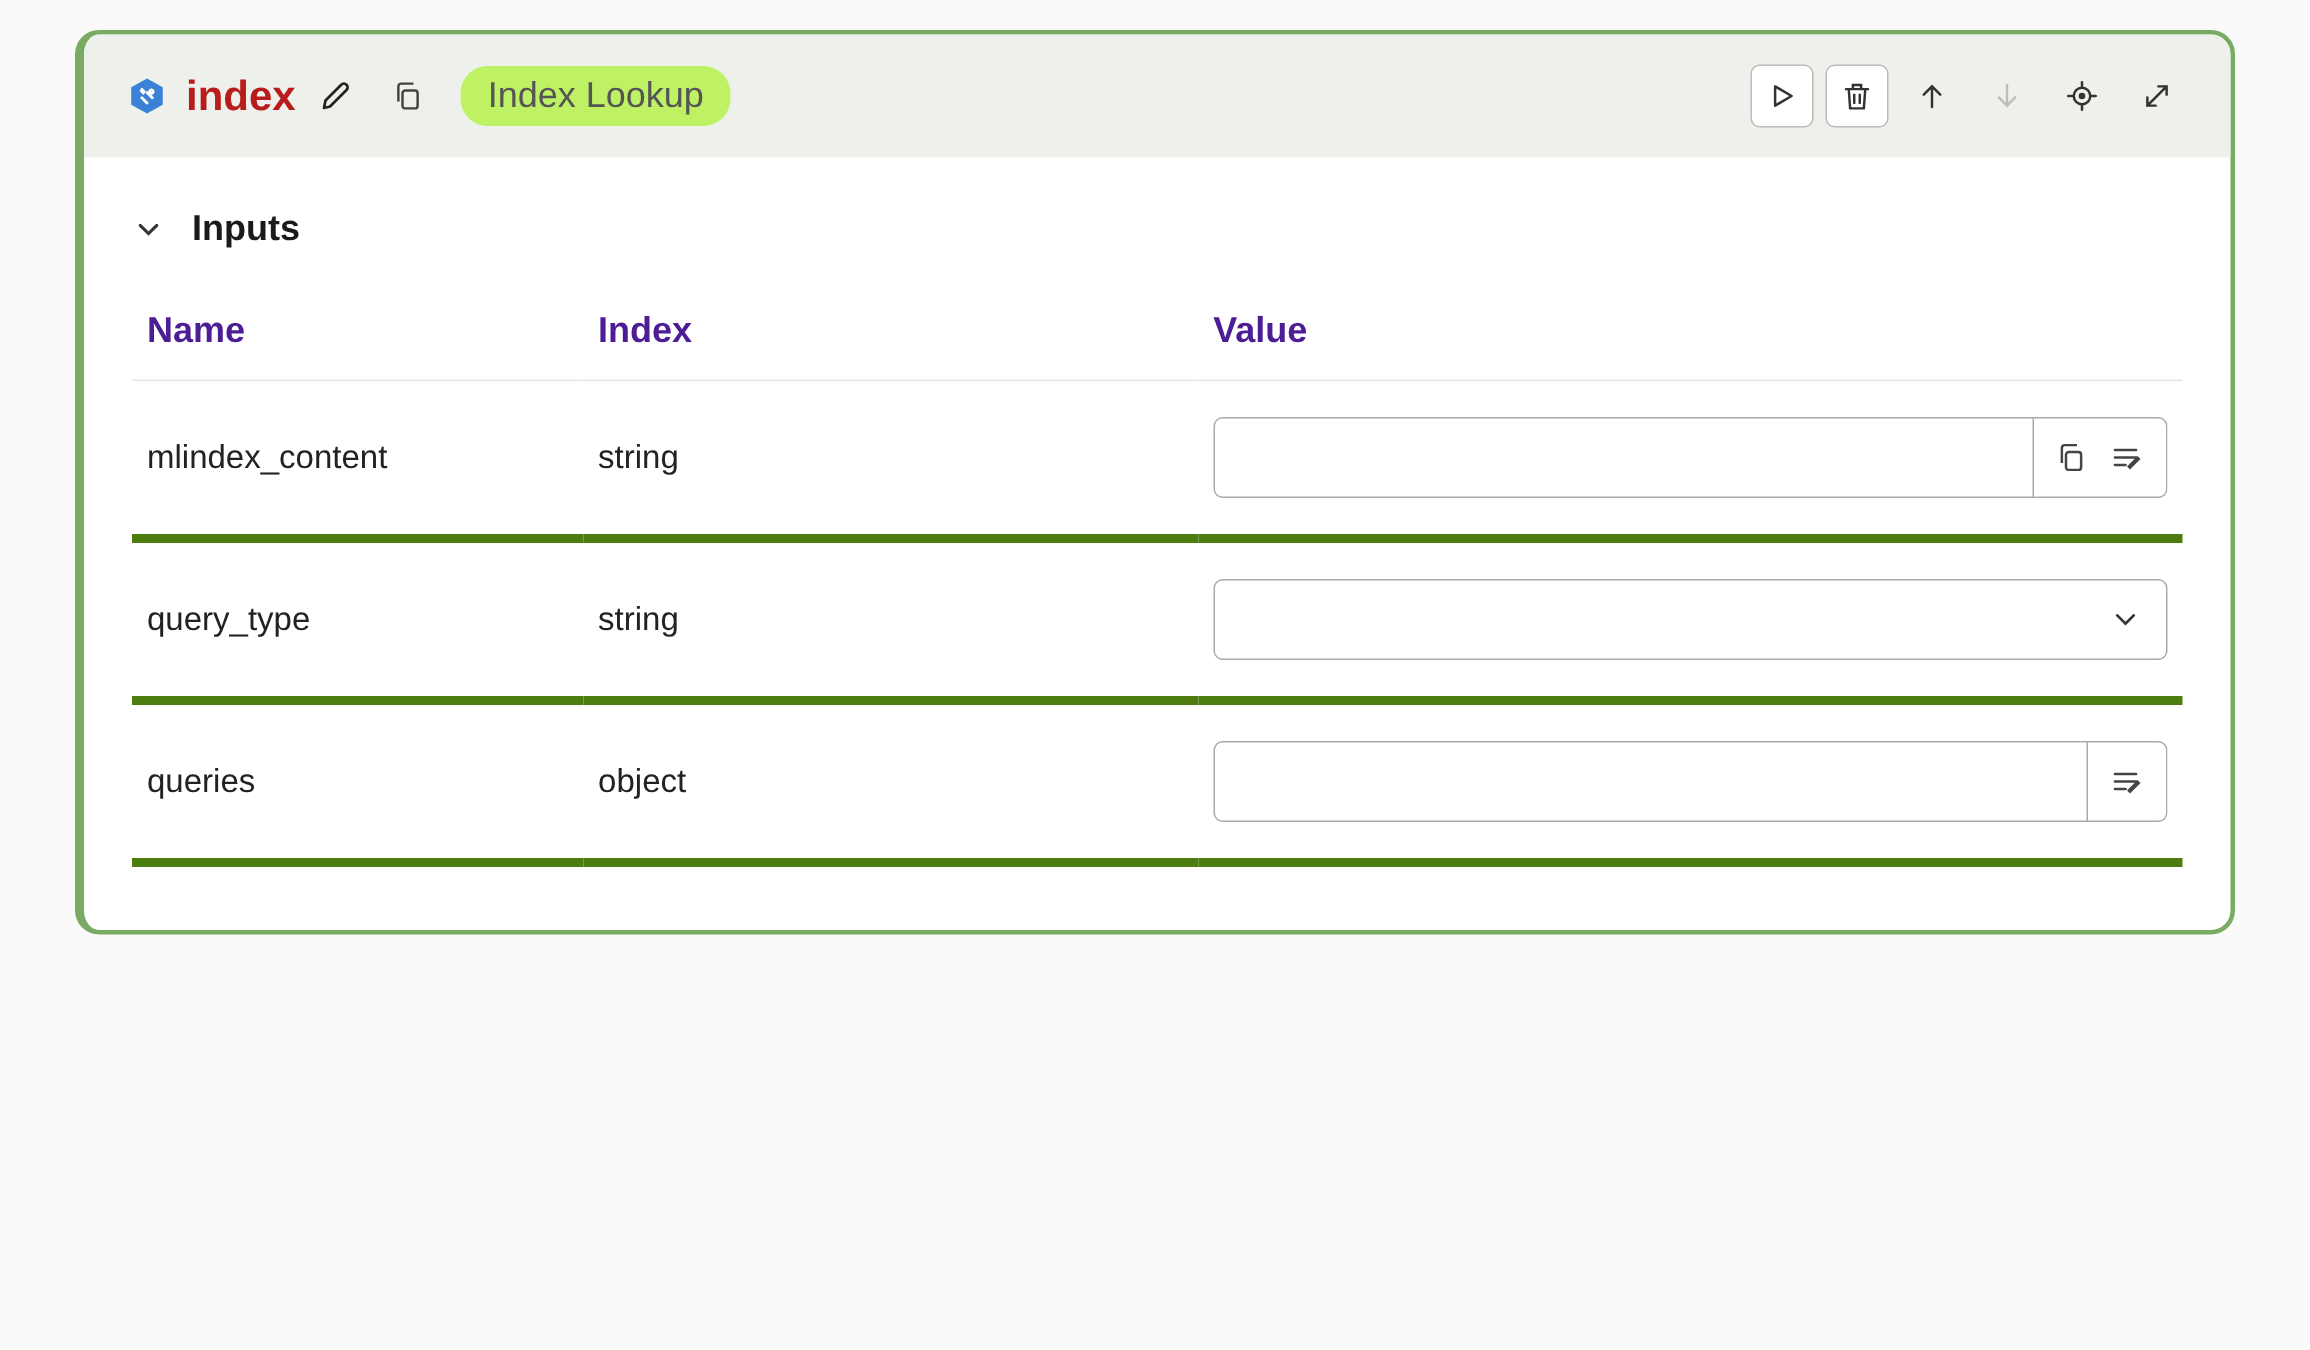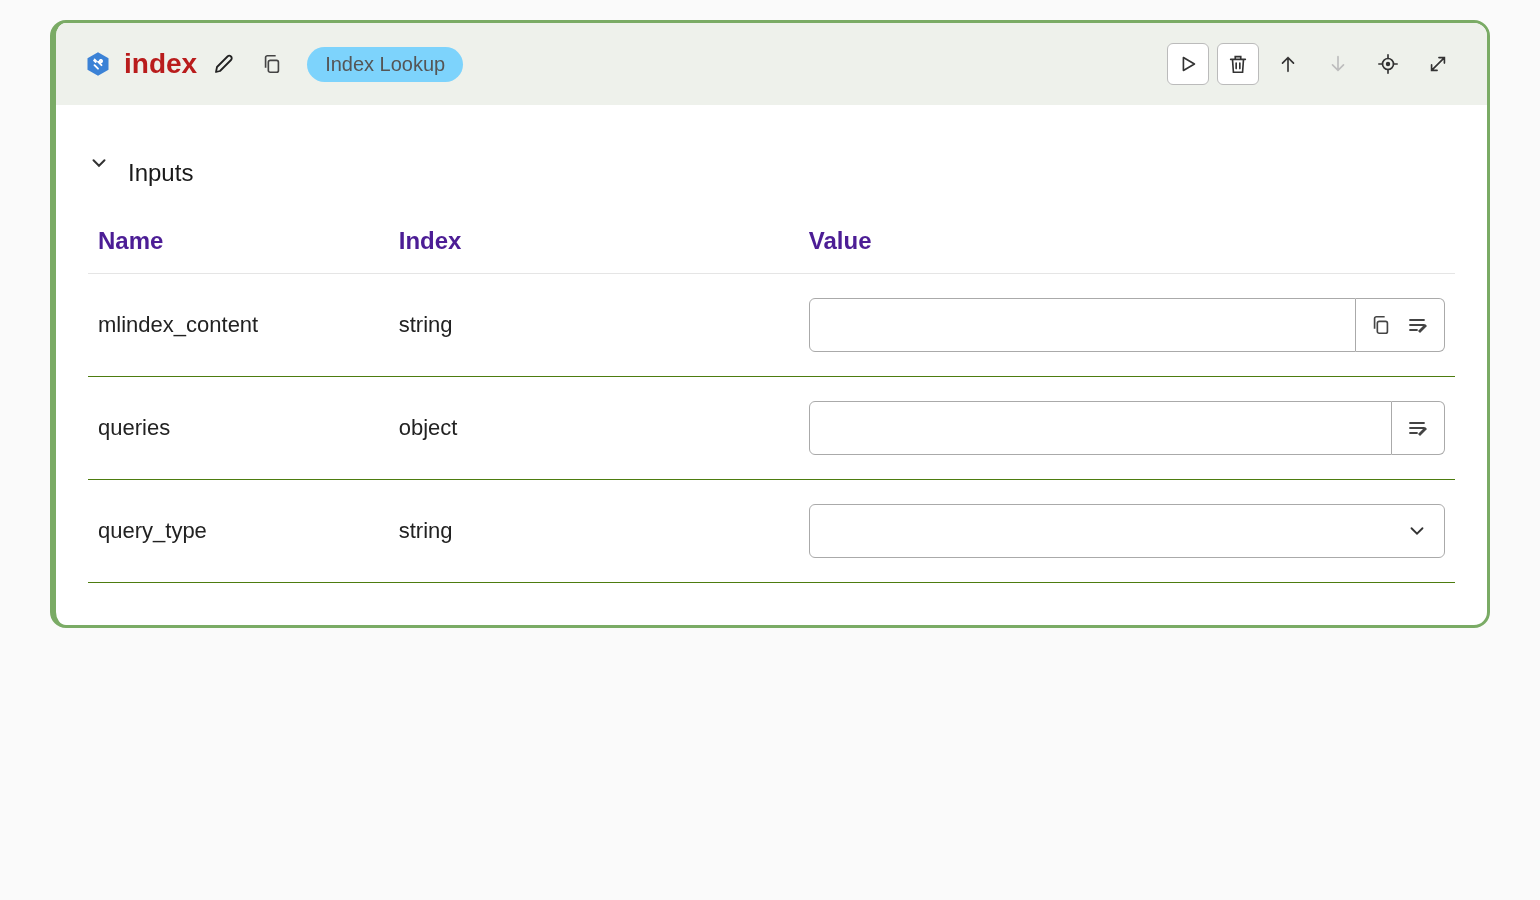--- a/index.html
+++ b/index.html
@@ -39,23 +39,23 @@
       margin-right: 14px;
     }
     .title-copy {
       width: 34px; height: 34px;
       display: flex; align-items: center; justify-content: center;
       color: #444;
       cursor: pointer;
       margin-right: 18px;
     }
     .tag {
-      background: #7dd3fc;
+      background: #bef264;
       color: #555;
-      font-size: 20px;
+      font-size: 24px;
       padding: 6px 18px;
       border-radius: 18px;
     }
     .spacer { flex: 1; }
     .hbtns { display: flex; align-items: center; gap: 8px; }
     .hbtn {
       width: 42px; height: 42px;
       display: flex; align-items: center; justify-content: center;
       color: #333;
       cursor: pointer;
@@ -67,36 +67,36 @@
     }
     .hbtn.muted { color: #bdbdbd; cursor: default; }
 
     .panel-body { padding: 24px 0 24px 0; }
     .section-toggle {
       display: flex; align-items: center;
       padding: 10px 32px 26px 32px;
       cursor: pointer;
     }
     .section-toggle .chev { margin-right: 18px; color: #333; display:flex; }
-    .section-toggle .label { font-size: 24px; font-weight: 400; color: #1a1a1a; margin-top: 20px; }
+    .section-toggle .label { font-size: 24px; font-weight: 700; color: #1a1a1a; }
 
     .input-table { width: calc(100% - 64px); border-collapse: collapse; margin: 0 32px 18px 32px; }
     .input-table th {
       text-align: left;
       font-size: 24px;
       font-weight: 600;
       padding: 14px 10px 18px 10px;
       border-bottom: 1px solid #e5e5e5;
       color: #4c1d95;
     }
     .col-name { width: 22%; }
     .col-type { width: 30%; }
     .col-value { width: 48%; }
     .input-table td {
-      border-bottom: 1px solid #4d7c0f;
+      border-bottom: 6px solid #4d7c0f;
       padding: 24px 10px;
       font-size: 22px;
       color: #222;
       vertical-align: middle;
     }
 
     .val-wrap { display: flex; align-items: center; gap: 0; }
     .val-input {
       flex: 1;
       height: 54px;
@@ -238,46 +238,46 @@
                   <svg viewBox="0 0 24 24" width="24" height="24" fill="none" stroke="currentColor" stroke-width="1.8" stroke-linecap="round">
                       <path d="M4 7 H18 M4 12 H18 M4 17 H11"></path>
                       <path d="M14 20 L21 13 L19 11 L12 18 Z" fill="currentColor" stroke="none"></path>
                     </svg>
                 </span>
               </div>
             </div>
           </td>
         </tr>
         <tr>
+          <td>query_type</td>
+          <td>string</td>
+          <td>
+            <div class="val-wrap">
+              <div class="val-select">
+                <svg viewBox="0 0 24 24" width="22" height="22" fill="none" stroke="currentColor" stroke-width="2" stroke-linecap="round">
+                    <path d="M6 9 L12 15 L18 9"></path>
+                  </svg>
+              </div>
+            </div>
+          </td>
+        </tr>
+        <tr>
           <td>queries</td>
           <td>object</td>
           <td>
             <div class="val-wrap">
               <input class="val-input" value="" style="">
               <div class="val-suffix">
                 <span class="ibtn">
                   <svg viewBox="0 0 24 24" width="24" height="24" fill="none" stroke="currentColor" stroke-width="1.8" stroke-linecap="round">
                       <path d="M4 7 H18 M4 12 H18 M4 17 H11"></path>
                       <path d="M14 20 L21 13 L19 11 L12 18 Z" fill="currentColor" stroke="none"></path>
                     </svg>
                 </span>
               </div>
             </div>
           </td>
         </tr>
-        <tr>
-          <td>query_type</td>
-          <td>string</td>
-          <td>
-            <div class="val-wrap">
-              <div class="val-select">
-                <svg viewBox="0 0 24 24" width="22" height="22" fill="none" stroke="currentColor" stroke-width="2" stroke-linecap="round">
-                    <path d="M6 9 L12 15 L18 9"></path>
-                  </svg>
-              </div>
-            </div>
-          </td>
-        </tr>
       </tbody>
     </table>
 
   </div>
 </div>
 
 </body></html>

